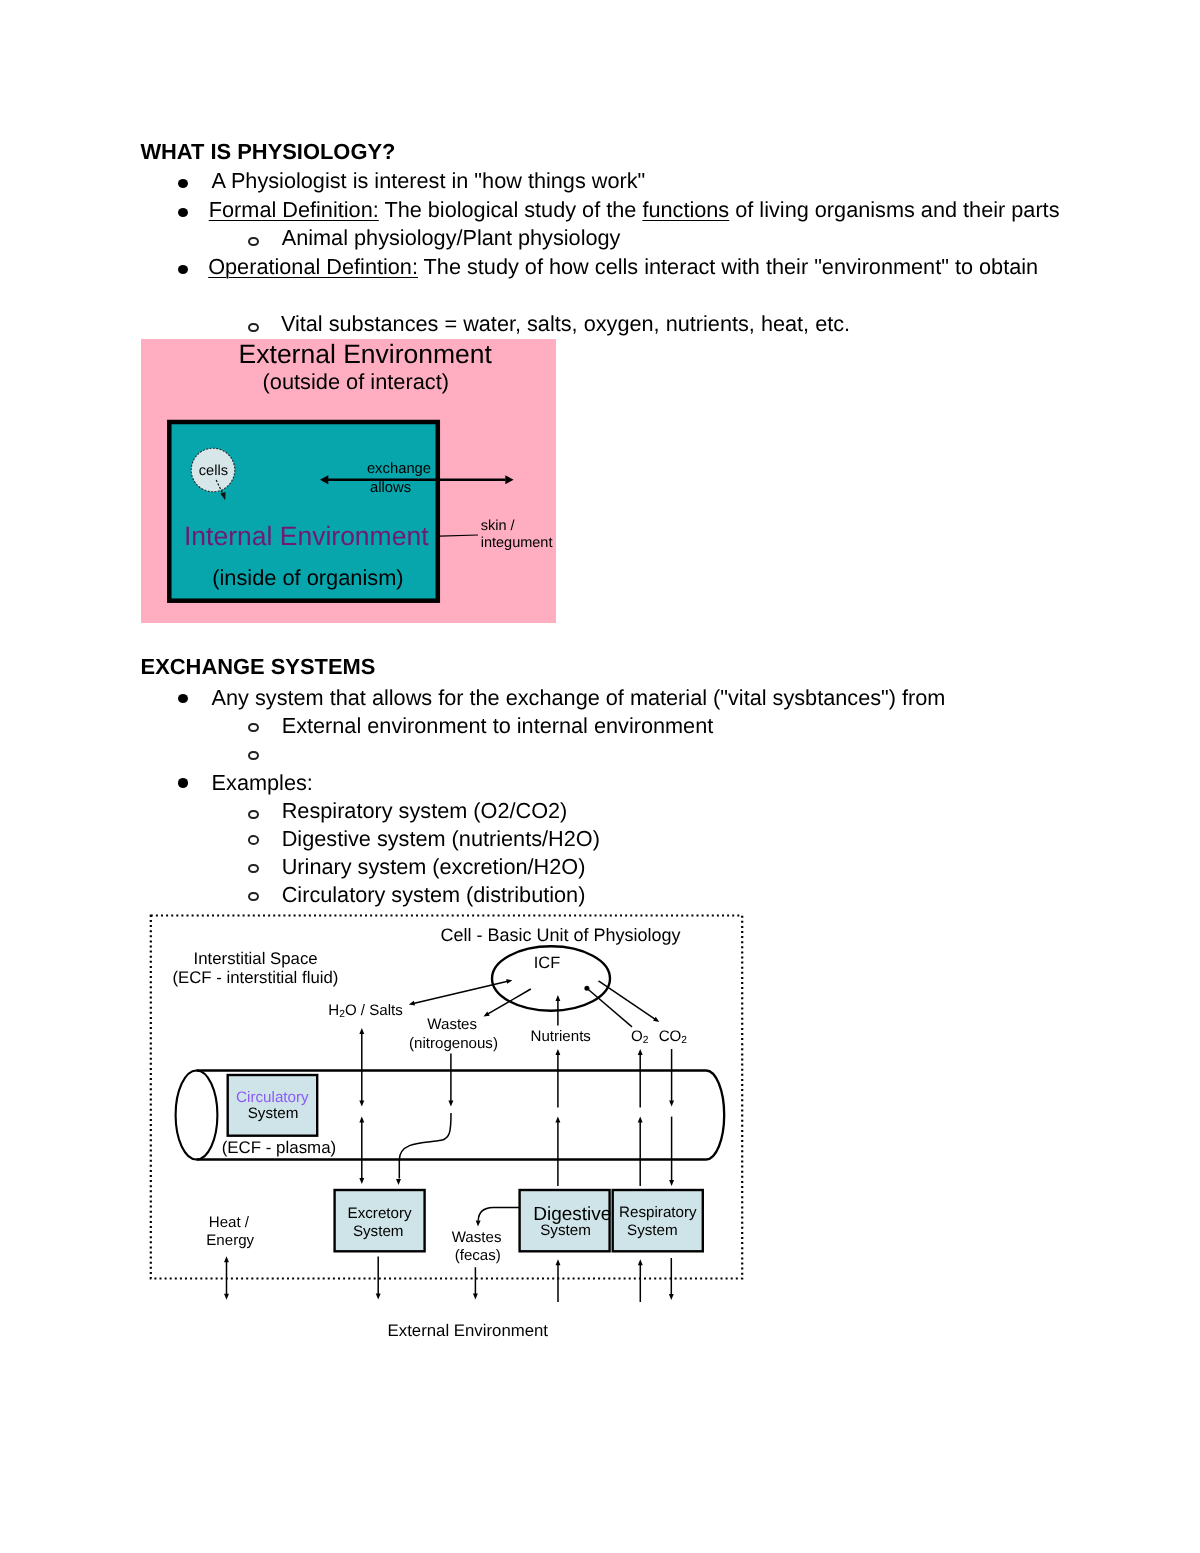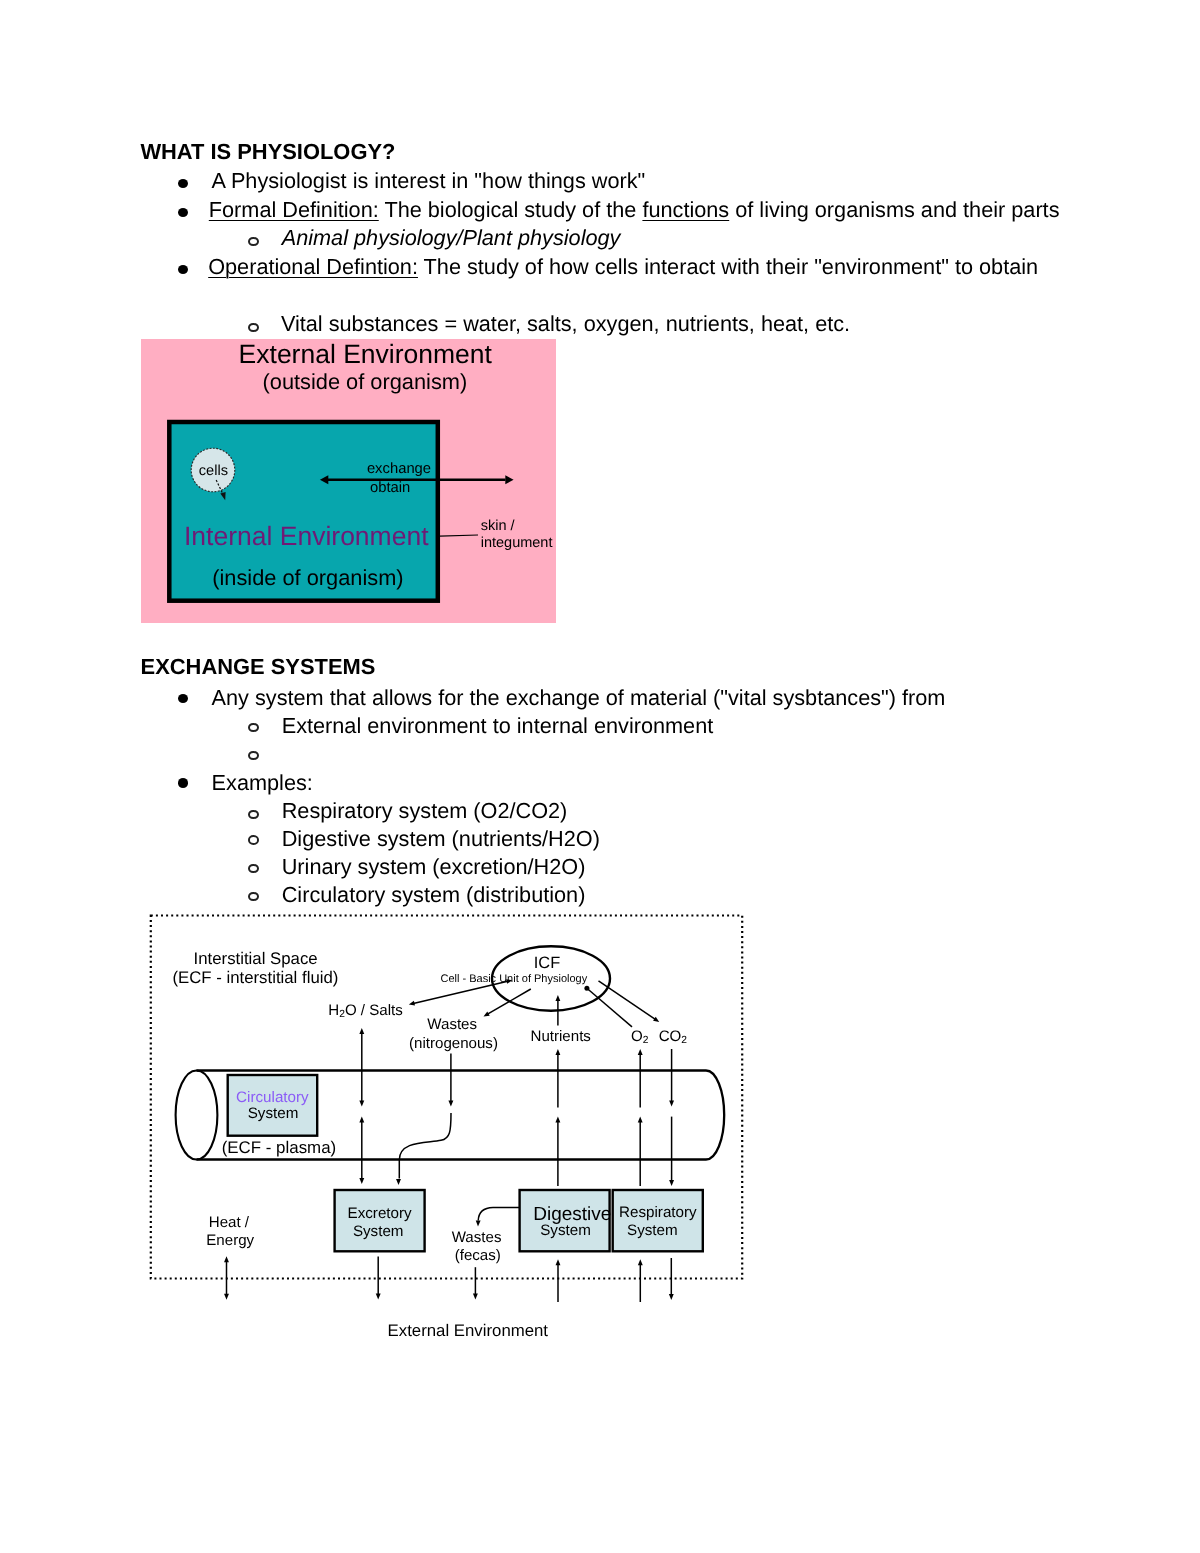--- a/index.html
+++ b/index.html
@@ -24,21 +24,21 @@
 
   <div class="sect-head" style="left:140.4px;top:138.12px;">WHAT IS PHYSIOLOGY?</div>
 
   <div class="bull-solid" style="left:177.5px;top:178.7px;"></div>
   <div class="txt" style="left:211.6px;top:166.9px;">A Physiologist is interest in "how things work"</div>
 
   <div class="bull-solid" style="left:177.5px;top:207.7px;"></div>
   <div class="txt" style="left:208.8px;top:195.9px;"><span class="uline">Formal Definition:</span><span> The biological study of the </span><span class="uline">functions</span><span> of living organisms and their parts</span></div>
 
   <div class="bull-hollow" style="left:248px;top:236.7px;"></div>
-  <div class="txt" style="left:281.7px;top:224.1px;font-style:italic;">Animal physiology/Plant physiology</div>
+  <div class="txt" style="left:281.7px;top:224.1px;">Animal physiology/Plant physiology</div>
 
   <div class="bull-solid" style="left:177.5px;top:264.8px;"></div>
   <div class="txt" style="left:208.2px;top:253px;"><span class="uline">Operational Defintion:</span><span> The study of how cells interact with their "environment" to obtain</span></div>
 
 
   <div class="bull-hollow" style="left:248px;top:322.9px;"></div>
   <div class="txt" style="left:280.9px;top:310.3px;">Vital substances = water, salts, oxygen, nutrients, heat, etc.</div>
 
   <div class="fig" style="left:141px;top:339px;">
     <svg width="415" height="284" viewBox="0 0 415 284">
@@ -48,26 +48,26 @@
       <path d="M 75.2 141.0 L 82.6 156.5" stroke="#111" stroke-width="1.2" stroke-dasharray="2.1 1.8" fill="none"></path>
       <path d="M 84.2 161.2 L 79.3 154.4 L 84.6 153.0 Z" fill="#111"></path>
       <g>
         <line x1="187.00" y1="140.70" x2="364.50" y2="140.70" stroke="#000" stroke-width="2.5"></line>
         <path d="M 178.90 140.70 L 187.30 136.20 L 187.30 145.20 Z" fill="#000"></path>
         <path d="M 372.60 140.70 L 364.30 136.20 L 364.30 145.20 Z" fill="#000"></path>
       </g>
       <path d="M 298.8 197.2 L 337 196" stroke="#000" stroke-width="1.2" fill="none"></path>
     </svg>
     <div style="position:absolute;left:97.6px;top:2.1px;font-size:26.5px;color:#000;white-space:nowrap;line-height:1;">External Environment</div>
-    <div style="position:absolute;left:121.5px;top:31.7px;font-size:21.8px;color:#000;white-space:nowrap;line-height:1;">(outside of organism)</div>
+    <div style="position:absolute;left:121.5px;top:31.7px;font-size:21.8px;color:#000;white-space:nowrap;line-height:1;">(outside of interact)</div>
     <div style="position:absolute;left:43.0px;top:184px;font-size:26.5px;color:#701a75;white-space:nowrap;line-height:1;">Internal Environment</div>
     <div style="position:absolute;left:71.2px;top:227.5px;font-size:21.8px;color:#000;white-space:nowrap;line-height:1;">(inside of organism)</div>
     <div style="position:absolute;left:57.8px;top:124.8px;font-size:14.6px;color:#000;white-space:nowrap;line-height:1;">cells</div>
     <div style="position:absolute;left:225.9px;top:122.8px;font-size:14.8px;color:#000;white-space:nowrap;line-height:1;">exchange</div>
-    <div style="position:absolute;left:229.0px;top:142.0px;font-size:14.8px;color:#000;white-space:nowrap;line-height:1;">obtain</div>
+    <div style="position:absolute;left:229.0px;top:142.0px;font-size:14.8px;color:#000;white-space:nowrap;line-height:1;">allows</div>
     <div style="position:absolute;left:339.7px;top:180.4px;font-size:14.5px;color:#000;white-space:nowrap;line-height:1;">skin /</div>
     <div style="position:absolute;left:339.7px;top:197.0px;font-size:14.5px;color:#000;white-space:nowrap;line-height:1;">integument</div>
   </div>
 
   <div class="sect-head" style="left:140.6px;top:652.52px;">EXCHANGE SYSTEMS</div>
 
   <div class="bull-solid" style="left:177.5px;top:693.80px;"></div>
   <div class="txt" style="left:211.6px;top:684.06px;">Any system that allows for the exchange of material ("vital sysbtances") from</div>
 
   <div class="bull-hollow" style="left:248px;top:722.50px;"></div>
@@ -188,21 +188,21 @@
       </g>
       <g>
         <line x1="527.3" y1="350.0" x2="527.3" y2="387.2" stroke="#000" stroke-width="1.5"></line>
         <path d="M 527.3 392.0 L 524.85 386.0 L 529.75 386.0 Z" fill="#000"></path>
       </g>
       <g>
         <path d="M 375.6 299.4 L 349.0 299.4 C 339.5 299.6, 334.6 303.5, 334.2 312.5" fill="none" stroke="#000" stroke-width="1.5"></path>
         <path d="M 334.0 318.5 L 331.73 312.43 L 336.62 312.57 Z" fill="#000"></path>
       </g>
     </svg>
-    <div style="position:absolute;left:296.5px;top:18.0px;font-size:11px;color:#000;white-space:nowrap;line-height:1;margin-top:48px;">Cell - Basic Unit of Physiology</div>
+    <div style="position:absolute;left:296.5px;top:18.0px;font-size:18px;color:#000;white-space:nowrap;line-height:1;">Cell - Basic Unit of Physiology</div>
     <div style="position:absolute;left:389.8px;top:46.9px;font-size:16.4px;color:#000;white-space:nowrap;line-height:1;">ICF</div>
     <div style="position:absolute;left:49.6px;top:42.8px;font-size:16.8px;color:#000;white-space:nowrap;line-height:1;">Interstitial Space</div>
     <div style="position:absolute;left:28.4px;top:61.8px;font-size:16.8px;color:#000;white-space:nowrap;line-height:1;">(ECF - interstitial fluid)</div>
     <div style="position:absolute;left:184.3px;top:94.6px;font-size:15.1px;color:#000;white-space:nowrap;line-height:1;"><span>H</span><sub>2</sub><span>O / Salts</span></div>
     <div style="position:absolute;left:283.3px;top:109.0px;font-size:15.1px;color:#000;white-space:nowrap;line-height:1;">Wastes</div>
     <div style="position:absolute;left:265.0px;top:127.7px;font-size:15.1px;color:#000;white-space:nowrap;line-height:1;">(nitrogenous)</div>
     <div style="position:absolute;left:386.5px;top:120.7px;font-size:15.1px;color:#000;white-space:nowrap;line-height:1;">Nutrients</div>
     <div style="position:absolute;left:487.0px;top:120.7px;font-size:15.1px;color:#000;white-space:nowrap;line-height:1;"><span>O</span><sub>2</sub></div>
     <div style="position:absolute;left:514.7px;top:120.7px;font-size:15.1px;color:#000;white-space:nowrap;line-height:1;"><span>CO</span><sub>2</sub></div>
     <div style="position:absolute;left:92.1px;top:181.5px;font-size:15.2px;color:#8b5cf6;white-space:nowrap;line-height:1;">Circulatory</div>

